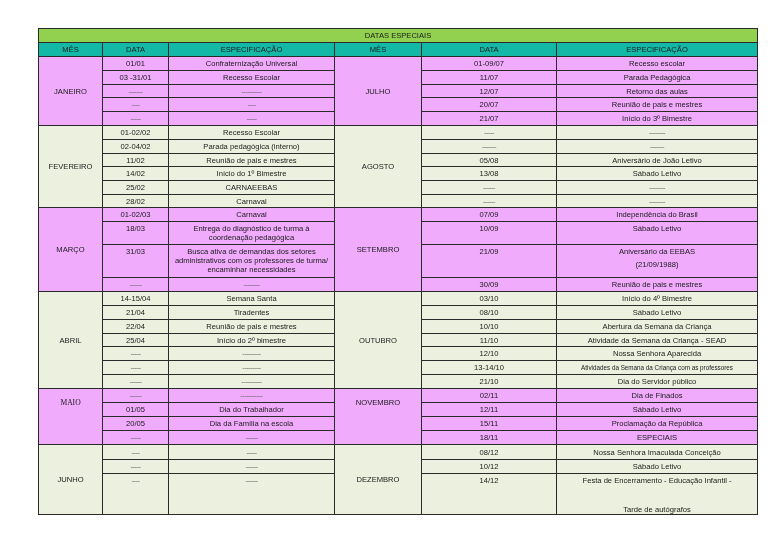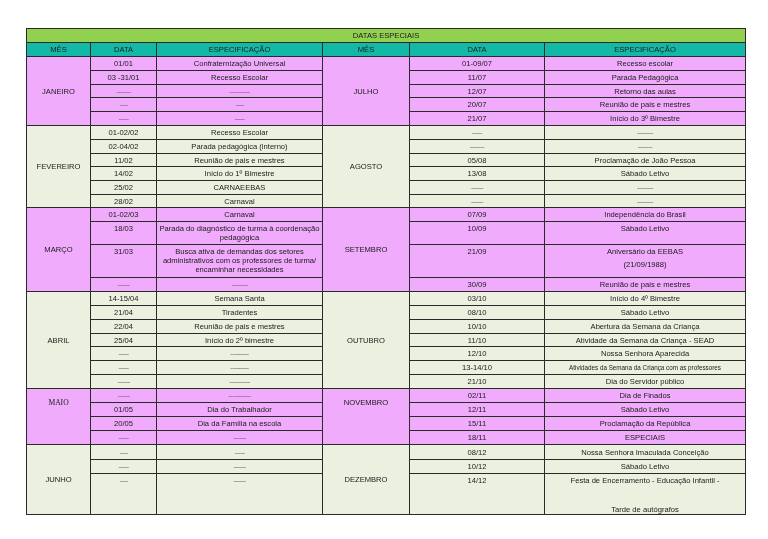--- a/index.html
+++ b/index.html
@@ -1,17 +1,17 @@
 <!DOCTYPE html>
 <html><head>
 <meta charset="utf-8">
 <style>
   html, body { margin:0; padding:0; background:#ffffff; }
   body { width:768px; height:539px; position:relative; overflow:hidden; font-family:"Liberation Sans", sans-serif; }
-  #tbl { position:absolute; left:26px; top:28px; width:719px; border-collapse:collapse; table-layout:fixed; font-size:7.6px; color:#1a1a1a; border:1.2px solid #333; }
+  #tbl { position:absolute; left:38px; top:28px; width:719px; border-collapse:collapse; table-layout:fixed; font-size:7.6px; color:#1a1a1a; border:1.2px solid #333; }
   #tbl td, #tbl th { border:1px solid #2a2a2a; padding:0 2px; text-align:center; vertical-align:middle; line-height:9px; font-weight:normal; overflow:hidden; }
   #tbl .title { background:#92D050; height:13px; }
   #tbl .hdr th { background:#14b8a6; height:13px; }
   .g td { background:#f0abfc; }
   .l td { background:#EBF1DE; }
   .top { vertical-align:top !important; padding-top:2px !important; }
   .b { font-weight:bold; }
   .small { font-size:6.3px; }
   .dash { color:#666; letter-spacing:-0.5px; }
 </style>
@@ -84,21 +84,21 @@
   <tr class="l" style="height:14px">
     <td>02-04/02</td>
     <td>Parada pedagógica (interno)</td>
     <td class="dash">-------</td>
     <td class="dash">-------</td>
   </tr>
   <tr class="l" style="height:13px">
     <td>11/02</td>
     <td>Reunião de pais e mestres</td>
     <td>05/08</td>
-    <td>Proclamação de João Pessoa</td>
+    <td>Aniversário de João Letivo</td>
   </tr>
   <tr class="l" style="height:14px">
     <td>14/02</td>
     <td>Início do 1º Bimestre</td>
     <td>13/08</td>
     <td>Sábado Letivo</td>
   </tr>
   <tr class="l" style="height:14px">
     <td>25/02</td>
     <td class="b">CARNAEEBAS</td>
@@ -115,21 +115,21 @@
   <tr class="g" style="height:14px">
     <td rowspan="4">MARÇO</td>
     <td>01-02/03</td>
     <td>Carnaval</td>
     <td rowspan="4">SETEMBRO</td>
     <td>07/09</td>
     <td>Independência do Brasil</td>
   </tr>
   <tr class="g" style="height:23px">
     <td class="top">18/03</td>
-    <td class="top">Parada do diagnóstico de turma à coordenação pedagógica</td>
+    <td class="top">Entrega do diagnóstico de turma à coordenação pedagógica</td>
     <td class="top">10/09</td>
     <td class="top">Sábado Letivo</td>
   </tr>
   <tr class="g" style="height:33px">
     <td class="top">31/03</td>
     <td class="top">Busca ativa de demandas dos setores administrativos com os professores de turma/ encaminhar necessidades</td>
     <td class="top">21/09</td>
     <td class="top">
       <div>Aniversário da EEBAS</div>
       <div style="margin-top:4px">(21/09/1988)</div>

